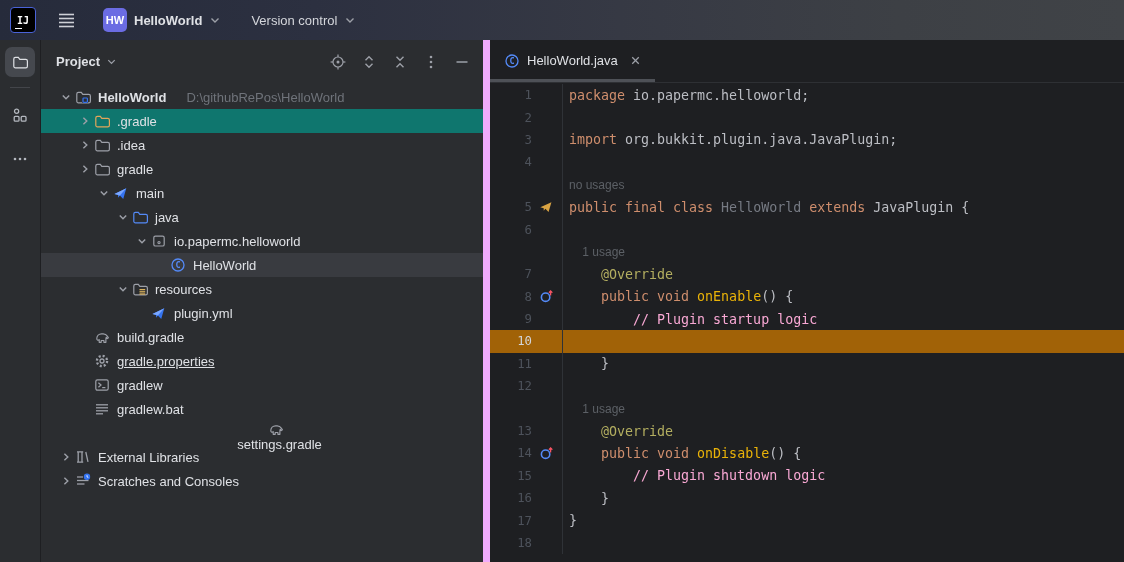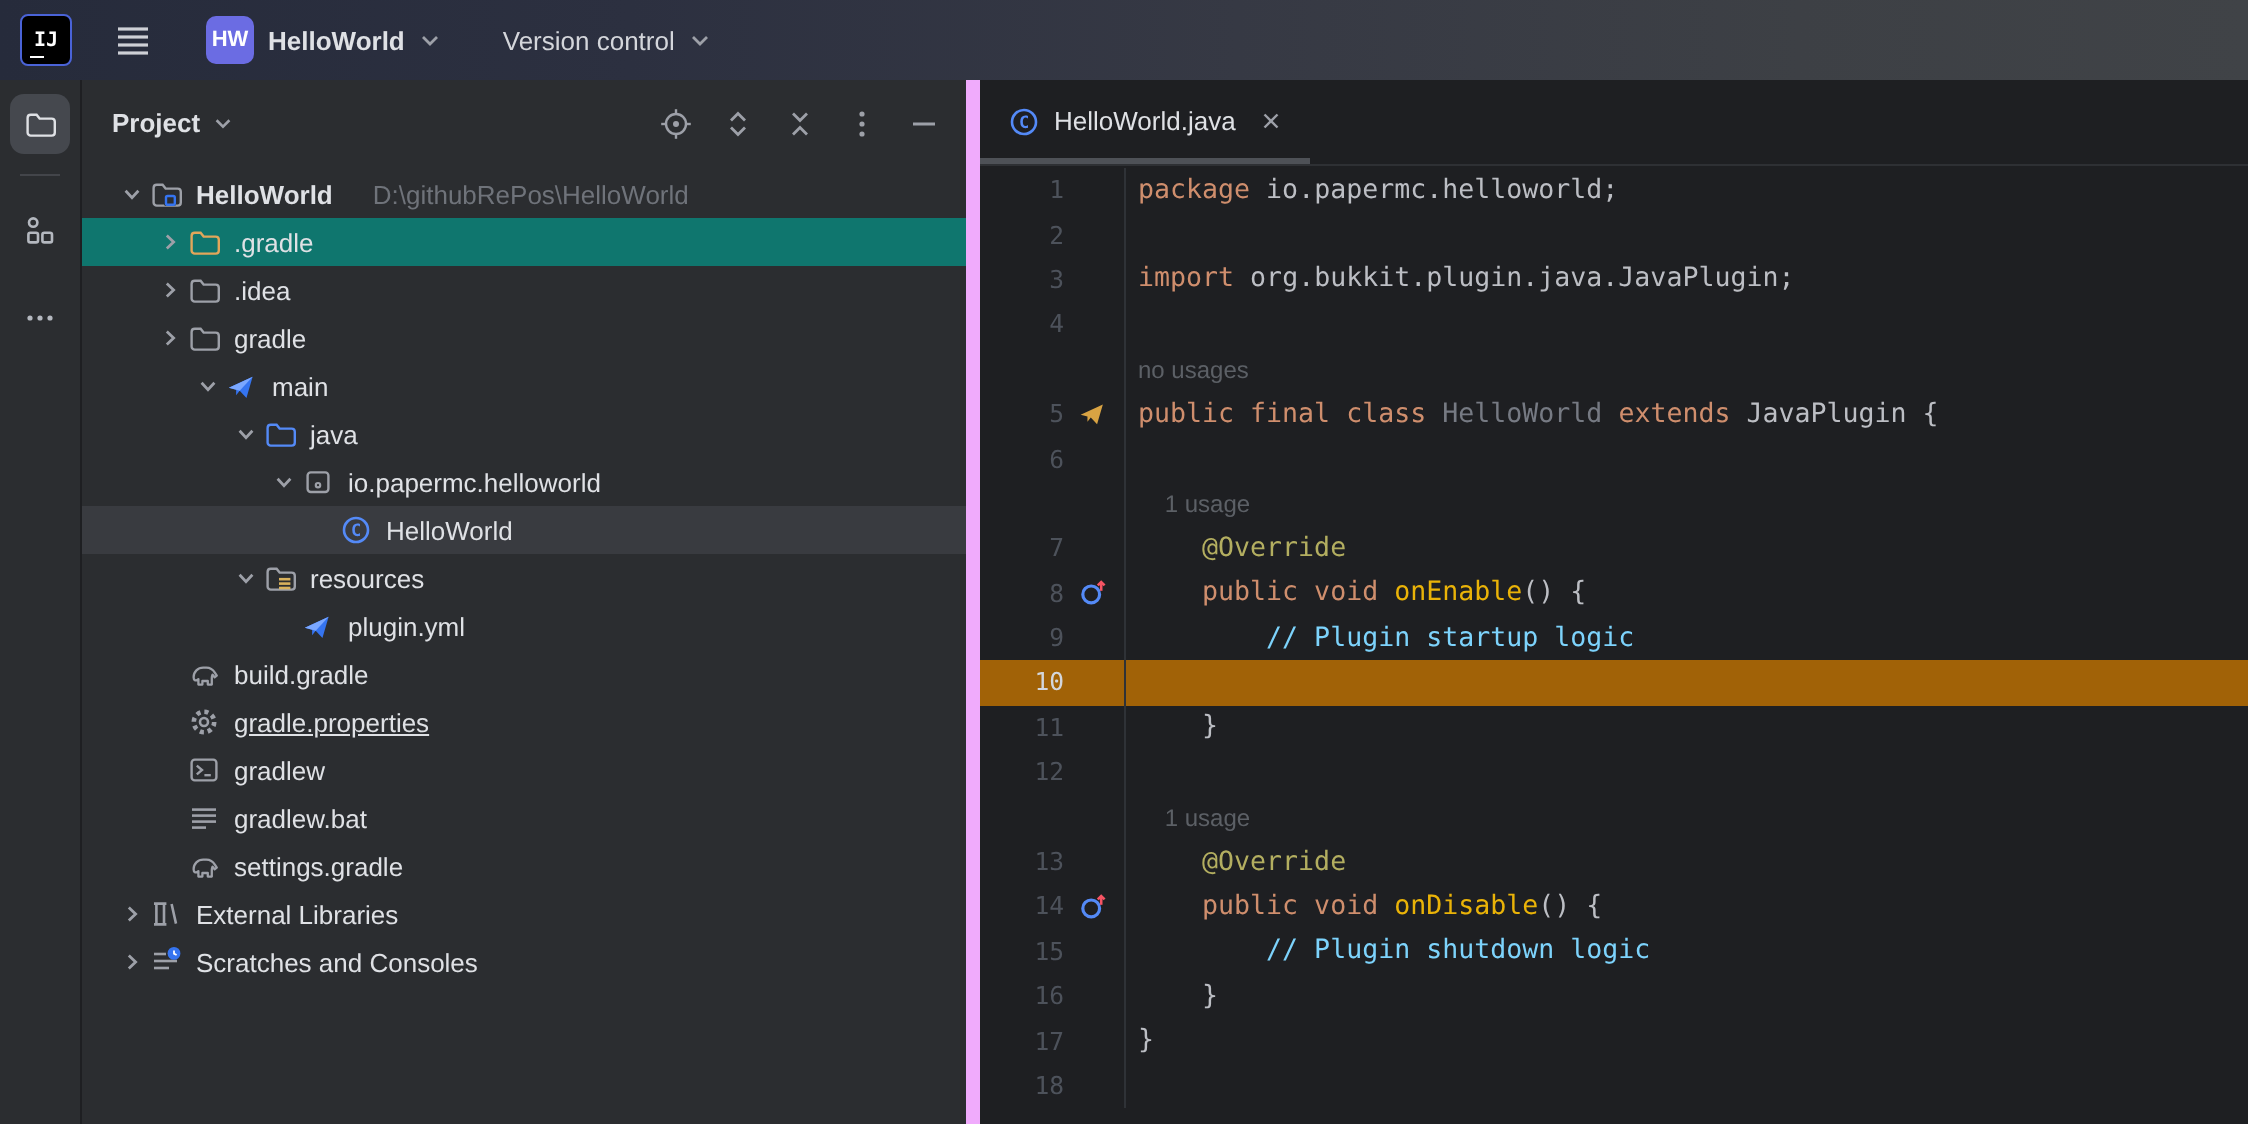--- a/index.html
+++ b/index.html
@@ -61,21 +61,21 @@
 
   .code { flex:1; overflow:hidden; font-family:"DejaVu Sans Mono",monospace; font-size:13.3px; padding-top:1px; }
   .crow { display:flex; height:22.4px; align-items:stretch; }
   .crow.caret { background:#a16207; }
   .lnum { width:42px; flex:none; text-align:right; color:#4d525b; font-size:12.3px;
     display:flex; align-items:center; justify-content:flex-end; }
   .crow.caret .lnum { color:#d3d6dc; }
   .gicon { width:30px; flex:none; display:flex; align-items:center; padding-left:7px; }
   .ctext { flex:1; border-left:1px solid #2f3237; padding-left:6px; white-space:pre;
     display:flex; align-items:center; min-width:0; }
-  .tk-kw { color:#cf8e6d; } .tk-pl { color:#bcbec4; } .tk-cm { color:#7dd3fc; }
+  .tk-kw { color:#cf8e6d; } .tk-pl { color:#bcbec4; } .tk-cm { color:#f9a8d4; }
   .tk-mt { color:#eab308; } .tk-an { color:#b3ae60; } .tk-un { color:#767a83; }
   .tk-inlay { color:#5c6066; font-size:12px; font-family:"Liberation Sans",sans-serif; }
   svg { display:block; }
 </style>
 </head>
 <body>
 
 <div class="app">
 
   <div class="topbar">
@@ -384,21 +384,21 @@
                 <g stroke="#9da0a8" stroke-width="1.3">
                   <line x1="2" y1="3.8" x2="14" y2="3.8"></line>
                   <line x1="2" y1="6.8" x2="14" y2="6.8"></line>
                   <line x1="2" y1="9.8" x2="14" y2="9.8"></line>
                   <line x1="2" y1="12.8" x2="9" y2="12.8"></line>
                 </g>
               </svg>
             </span>
             <span class="tree-label">gradlew.bat</span>
           </div>
-          <div class="tree-row" style="padding-left: 35px;">
+          <div class="tree-row" style="padding-left: 35px; flex-direction: column;">
             <span class="chev-slot"></span>
             <span class="tree-icon">
               <svg width="16" height="16" viewBox="0 0 16 16">
                 <path d="M2.8 9.6c0-2.7 2.1-4.8 4.8-4.8h1.6c1.8 0 3.3 1 4.3 2.6l.9 1.4-1.1.8-1-1.3c-.3.6-.4 1.1-.4 1.7v3.3h-2v-1.8H7.2v1.8h-2v-2.7C3.7 11.9 2.8 10.9 2.8 9.6z" fill="none" stroke="#9da0a8" stroke-width="1.15" stroke-linejoin="round"></path>
               </svg>
             </span>
             <span class="tree-label">settings.gradle</span>
           </div>
           <div class="tree-row" style="padding-left: 16px;">
             <span class="chev-slot">

